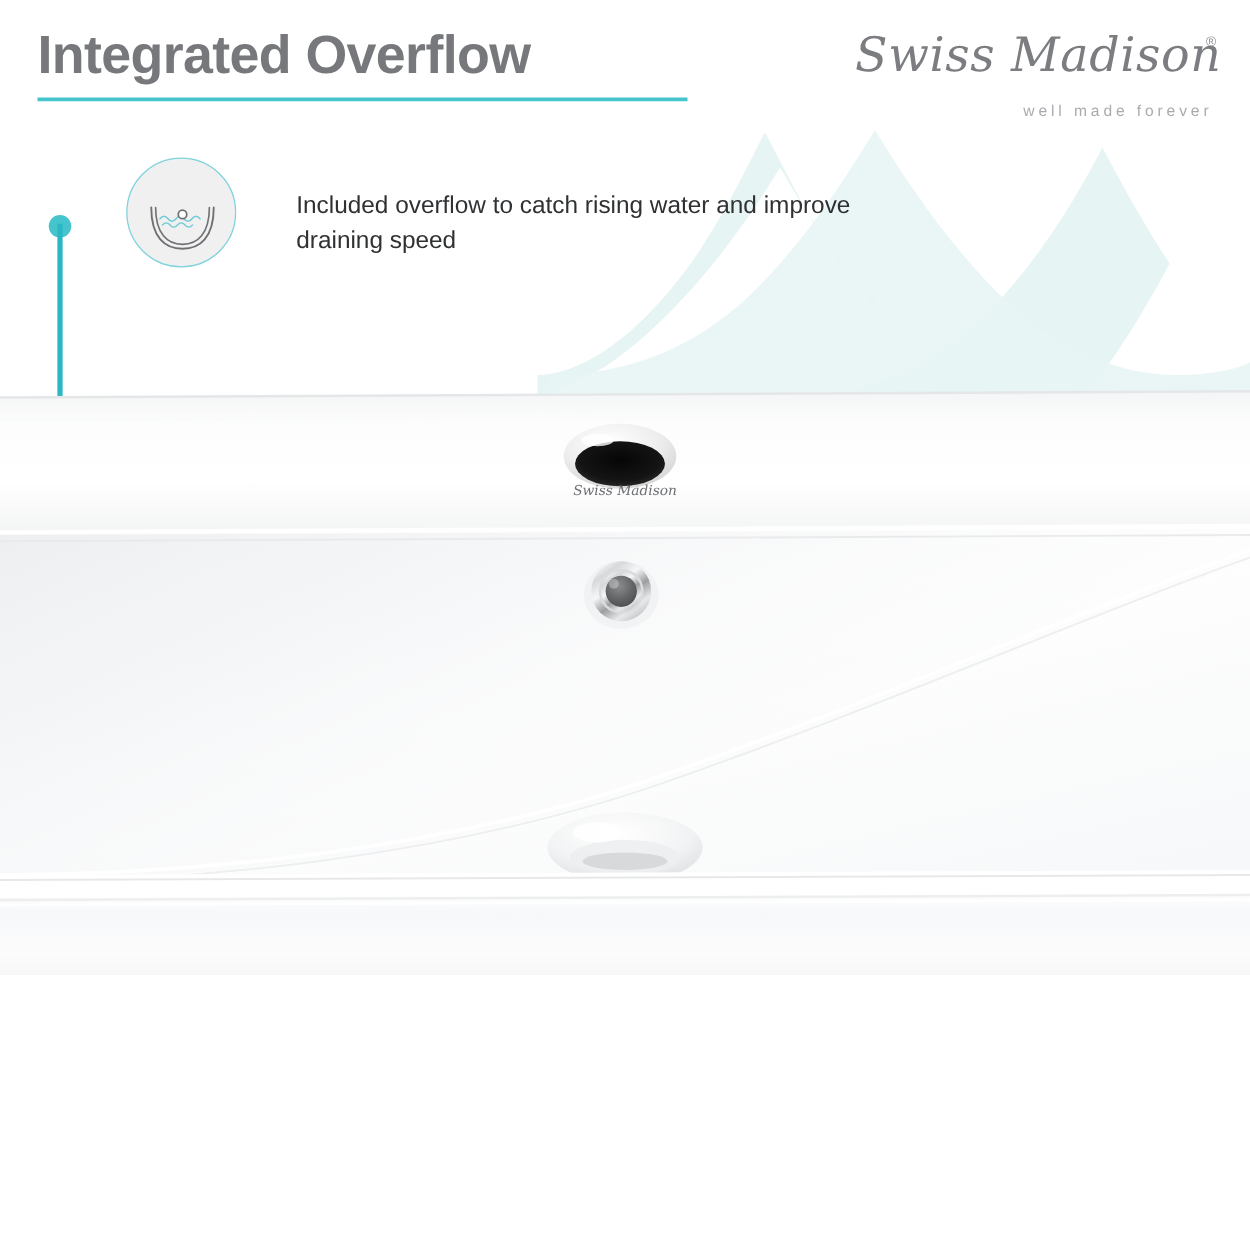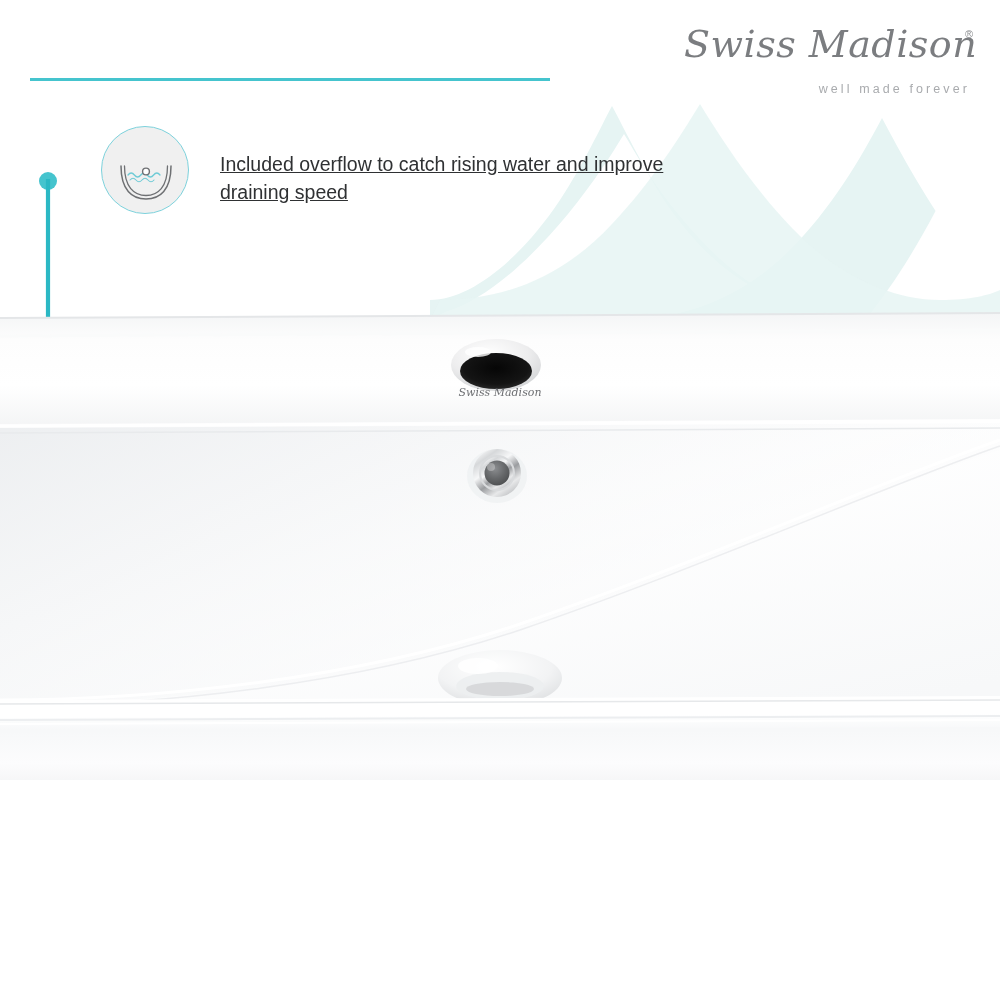--- a/index.html
+++ b/index.html
@@ -100,27 +100,26 @@
     border: 1.6px solid #7dd2dc;
     box-sizing: border-box;
   }
   #feature-icon-art {
     position: absolute;
     left: 0; top: 0;
     width: 88px; height: 88px;
   }
   #feature-text {
     position: absolute;
-    left: 220px;
+    left: 237px;
     top: 150px;
     width: 480px;
     font-size: 19.5px;
     line-height: 28px;
     color: #2f3133;
-    text-decoration: underline;
   }
 
   
   #connector {
     position: absolute;
     left: 0; top: 0;
     width: 1000px; height: 1000px;
     pointer-events: none;
   }
 
@@ -158,20 +157,21 @@
              L 1000 320 Z" fill="#ffffff"></path>
     <path d="M 440 300 C 500 300 560 280 612 224
              C 650 184 678 140 700 104
              C 722 140 752 186 792 228
              C 836 274 890 300 940 300
              C 970 300 990 295 1000 290
              L 1000 320 L 430 320 Z" fill="#e6f4f3" opacity="0.85"></path>
   </svg>
 
   <div id="header">
+    <div id="page-title">Integrated Overflow</div>
     <div id="title-underline"></div>
 
     <div id="brand-logo">
       <div id="brand-wordmark">Swiss Madison</div>
       <div id="brand-reg">®</div>
       <div id="brand-tagline">well made forever</div>
     </div>
   </div>
 
   <div id="feature-icon-circle">

